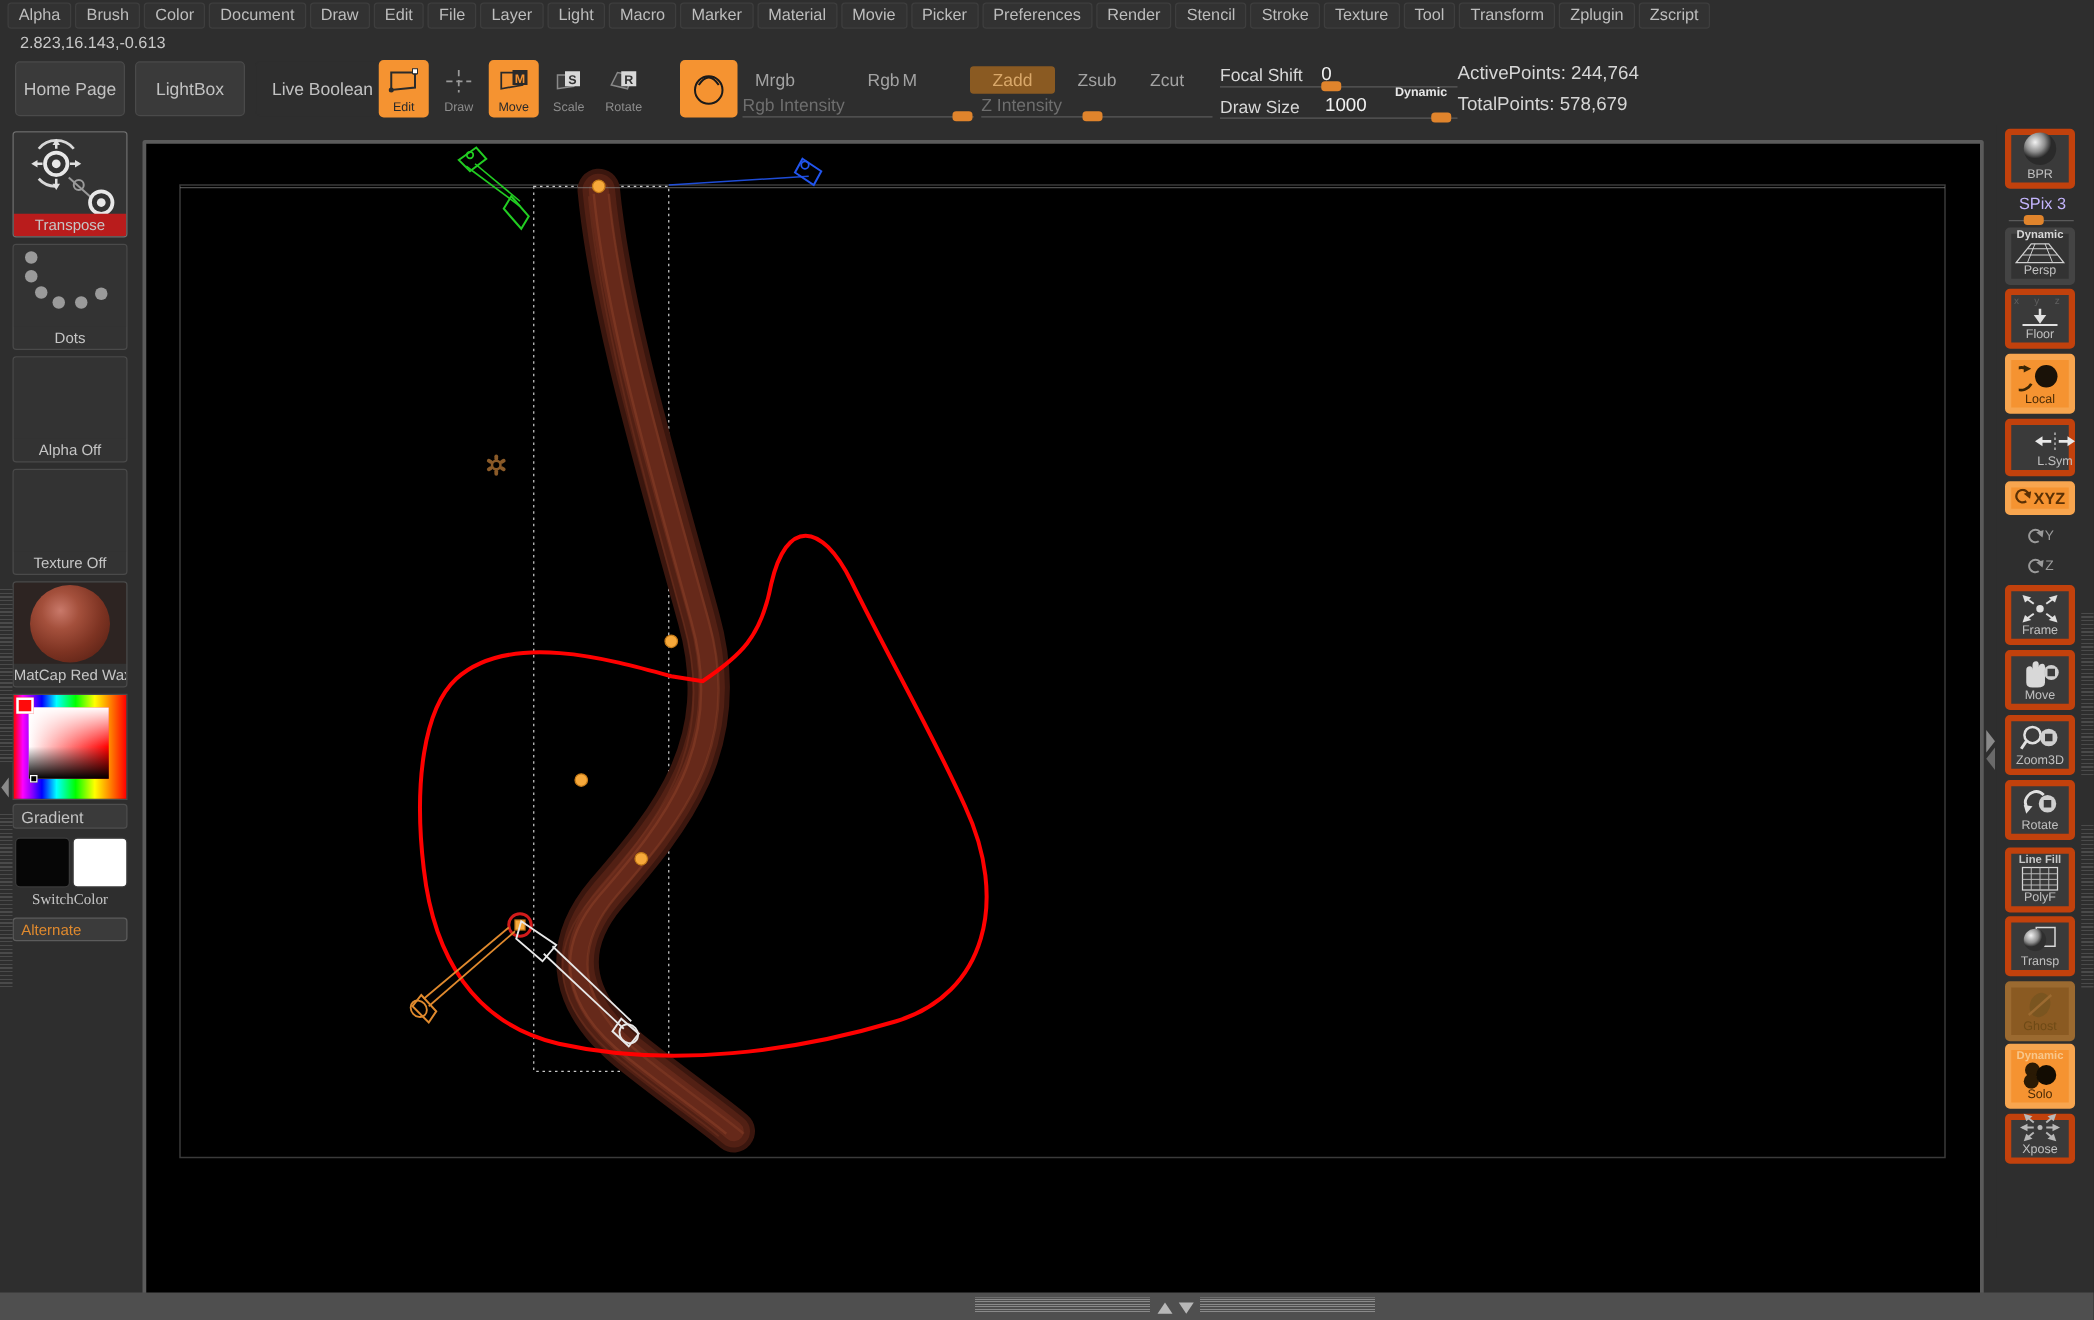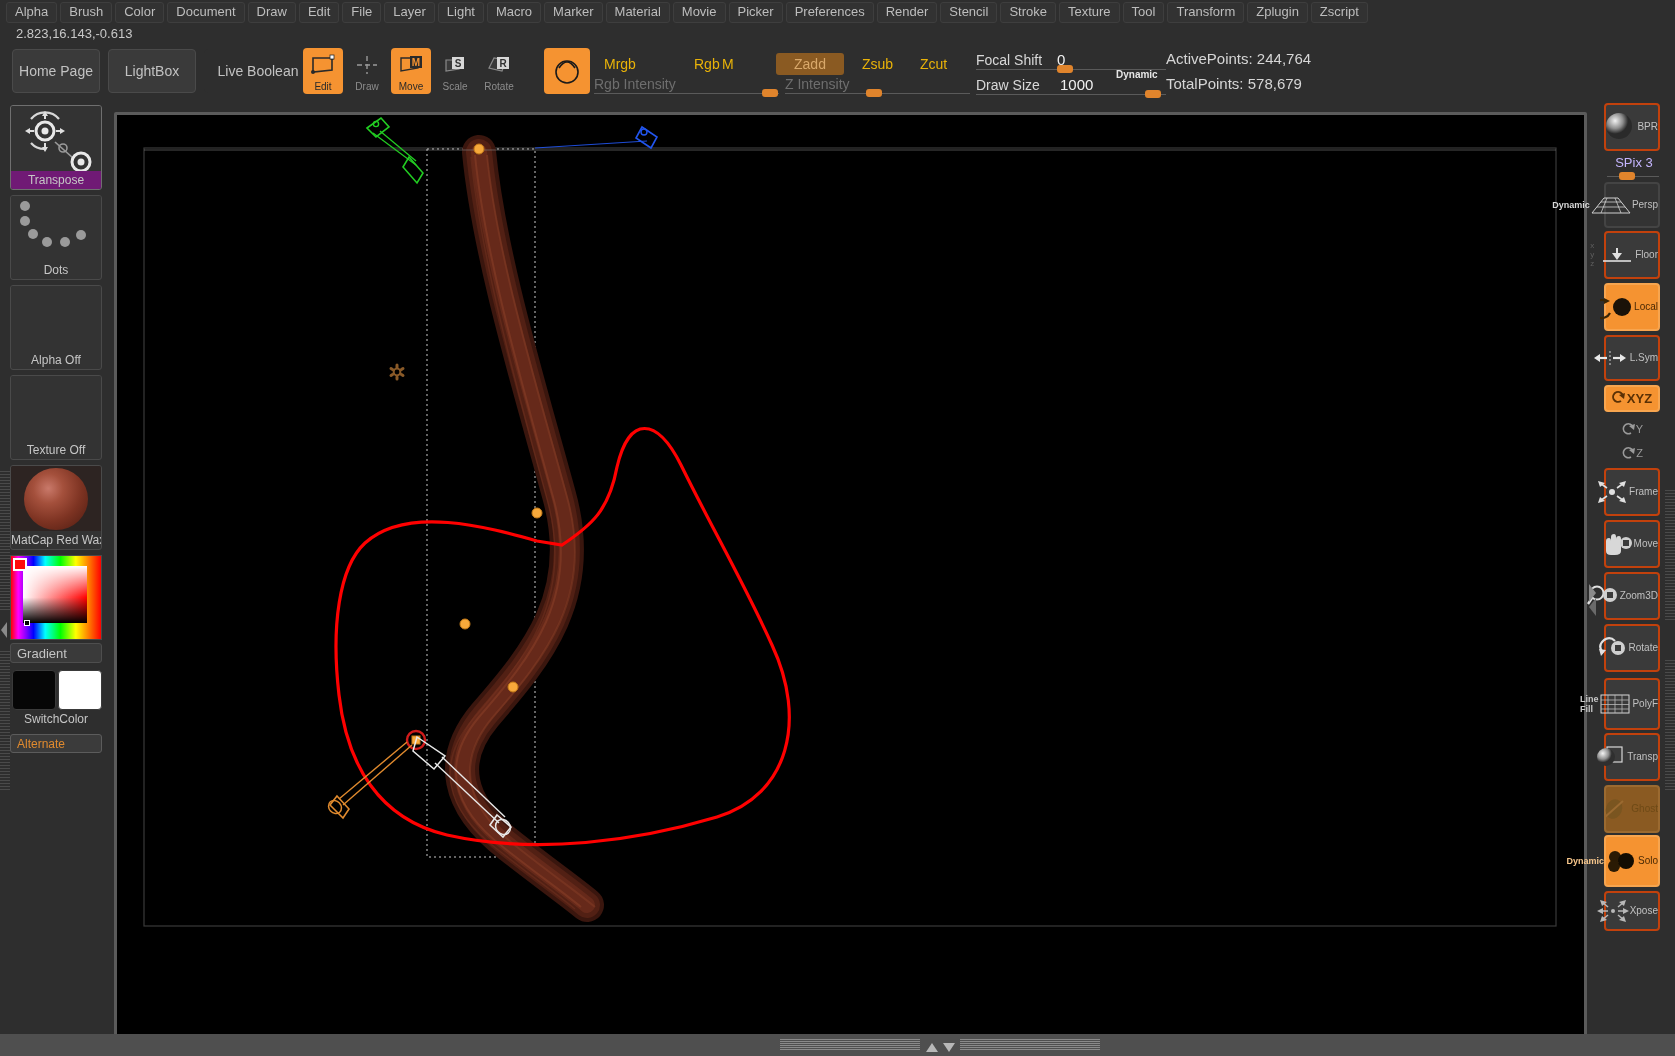--- a/index.html
+++ b/index.html
@@ -42,21 +42,21 @@
     position:absolute; top:4px; width:40px; height:46px;
     border-radius:4px; display:flex; flex-direction:column;
     align-items:center; justify-content:flex-end; padding-bottom:2px;
     font-size:10px; cursor:default;
   }
   .mode-btn.on { background:#f59331; color:#2a2a2a; }
   .mode-btn.off { background:transparent; color:#8d8d8d; }
   .mode-btn .glyph { flex:1; display:flex; align-items:center; justify-content:center; }
 
   .zbtn {
-    position:absolute; font-size:14px; color:#eab308;
+    position:absolute; font-size:14px; color:#a3a3a3;
     padding:3px 10px; border-radius:3px; cursor:default;
   }
   .zbtn.on { background:#8a5a22; color:#d9a86a; }
 
   .slider-label { position:absolute; font-size:14px; color:#6e6e6e; }
   .slider-track {
     position:absolute; height:1px; background:#5a5a5a;
   }
   .slider-knob {
     position:absolute; width:16px; height:8px; background:#e0842c; border-radius:3px;
@@ -107,22 +107,22 @@
   }
   #canvas svg { position:absolute; left:0; top:0; }
 
   
   #right-shelf {
     position:absolute; left:1597px; top:100px; width:78px; height:890px;
     background:#2e2e2e;
   }
   .rbtn {
     position:absolute; left:7px; width:56px;
-    background:#3a3a3a; border:2px solid #c2410c; border-radius:4px;
-    display:flex; flex-direction:row; align-items:center; justify-content:flex-end;
+    background:#3a3a3a; border:5px solid #c2410c; border-radius:4px;
+    display:flex; flex-direction:column; align-items:center; justify-content:flex-end;
     font-size:10px; color:#c0c0c0; padding-bottom:1px; cursor:default;
   }
   .rbtn.on { background:#f59331; border-color:#f7a54f; color:#4a2a05; }
   .rbtn.dim { background:#8a5a22; border-color:#9b6a30; color:#6e4a16; }
   .rbtn .rg { flex:1; display:flex; align-items:center; justify-content:center; }
   .rlabel { position:absolute; font-size:11px; color:#c4b5fd; text-align:center; width:70px; left:2px; }
   .rcap { font-size:10px; line-height:10px; }
 
   #right-tray-arrow {
     position:absolute; left:1587px; top:580px; width:10px; height:40px;
@@ -293,21 +293,21 @@
           <line x1="16" y1="25" x2="23" y2="25" stroke="#e0e0e0" stroke-width="2"></line>
           <polygon points="14,25 19,22 19,28" fill="#e0e0e0"></polygon>
           <line x1="45" y1="25" x2="52" y2="25" stroke="#e0e0e0" stroke-width="2"></line>
           <polygon points="54,25 49,22 49,28" fill="#e0e0e0"></polygon>
           <line x1="44" y1="36" x2="62" y2="52" stroke="#9a9a9a" stroke-width="1.6"></line>
           <circle cx="52" cy="42" r="4" fill="none" stroke="#9a9a9a" stroke-width="1.6"></circle>
           <circle cx="70" cy="56" r="9" fill="none" stroke="#e8e8e8" stroke-width="3"></circle>
           <circle cx="70" cy="56" r="3.5" fill="#e8e8e8"></circle>
         </svg>
       </div>
-      <div class="cap" style="background:#701a75;">Transpose</div>
+      <div class="cap" style="background:#b91c1c;">Transpose</div>
     </div>
 
     <div class="shelf-tile" style="top:95px; height:85px;">
       <div class="thumb">
         <svg width="92" height="67" viewBox="0 0 92 67">
           <circle cx="14" cy="10" r="5" fill="#9a9a9a"></circle>
           <circle cx="14" cy="25" r="5" fill="#9a9a9a"></circle>
           <circle cx="22" cy="38" r="5" fill="#9a9a9a"></circle>
           <circle cx="36" cy="46" r="5" fill="#9a9a9a"></circle>
           <circle cx="54" cy="46" r="5" fill="#9a9a9a"></circle>
@@ -346,21 +346,21 @@
       <div style="position:absolute; left:13px; bottom:13px; width:6px; height:6px; border:1px solid #fff; background:#000;"></div>
     </div>
 
     <div style="position:absolute; left:10px; top:543px; width:92px; height:20px; background:#3a3a3a; border:1px solid #4e4e4e; border-radius:3px;">
       <span style="font-size:13px; color:#c4c4c4; line-height:19px; padding-left:6px; display:block;">Gradient</span>
     </div>
 
     <div id="swatch-black" style="left:12px; top:570px; background:#060606; border:1px solid #3a3a3a;"></div>
     <div id="swatch-white" style="left:58px; top:570px; background:#ffffff; border:1px solid #3a3a3a;"></div>
 
-    <div class="shelf-text" style="top:612px;">SwitchColor</div>
+    <div class="shelf-text" style="top:612px;font-family:Liberation Serif, serif;">SwitchColor</div>
 
     <div style="position:absolute; left:10px; top:634px; width:92px; height:19px; background:#3b3b3b; border:1px solid #5c5c5c; border-radius:3px;">
       <span style="font-size:12px; color:#e08a2e; line-height:18px; padding-left:6px; display:block;">Alternate</span>
     </div>
 
     <div id="left-tray-arrow">
       <svg width="9" height="30" viewBox="0 0 9 30">
         <polygon points="7,7 1,15 7,23" fill="#8a8a8a"></polygon>
       </svg>
     </div>

